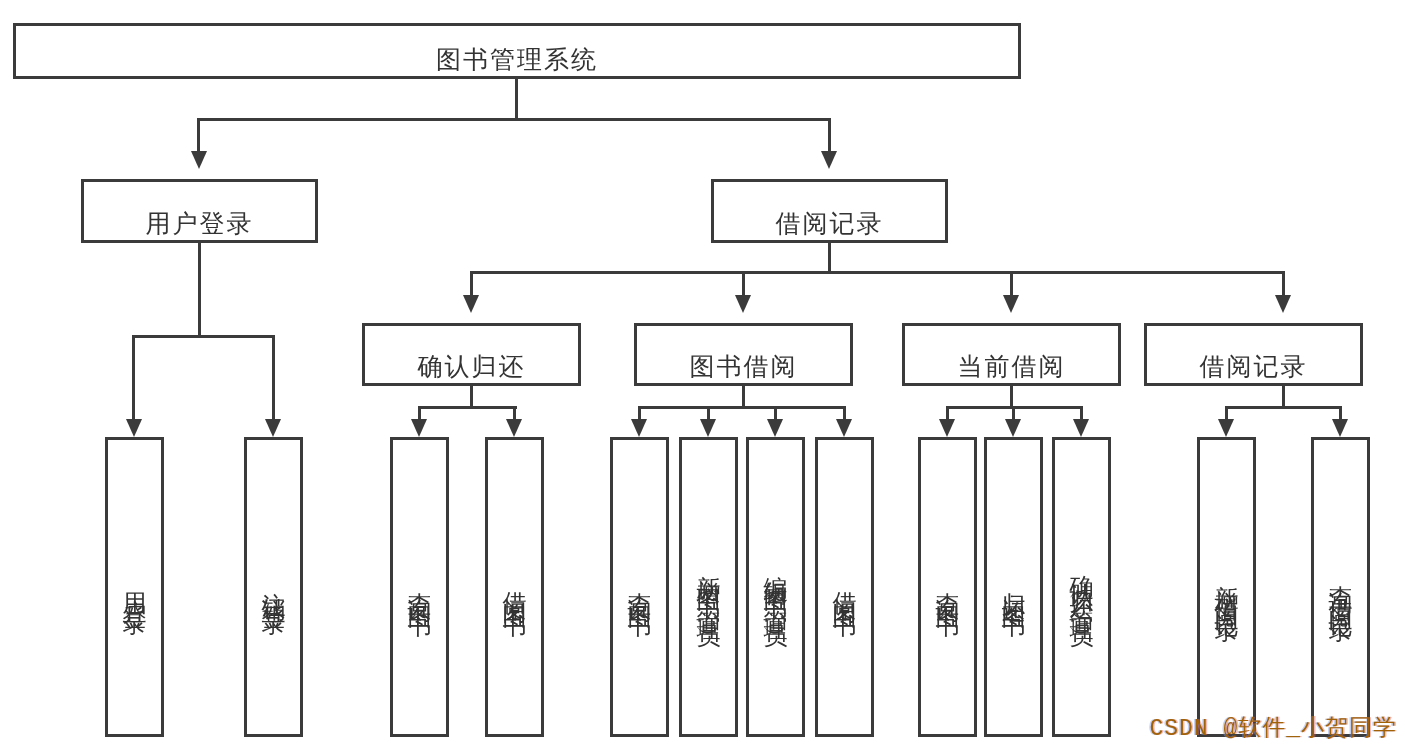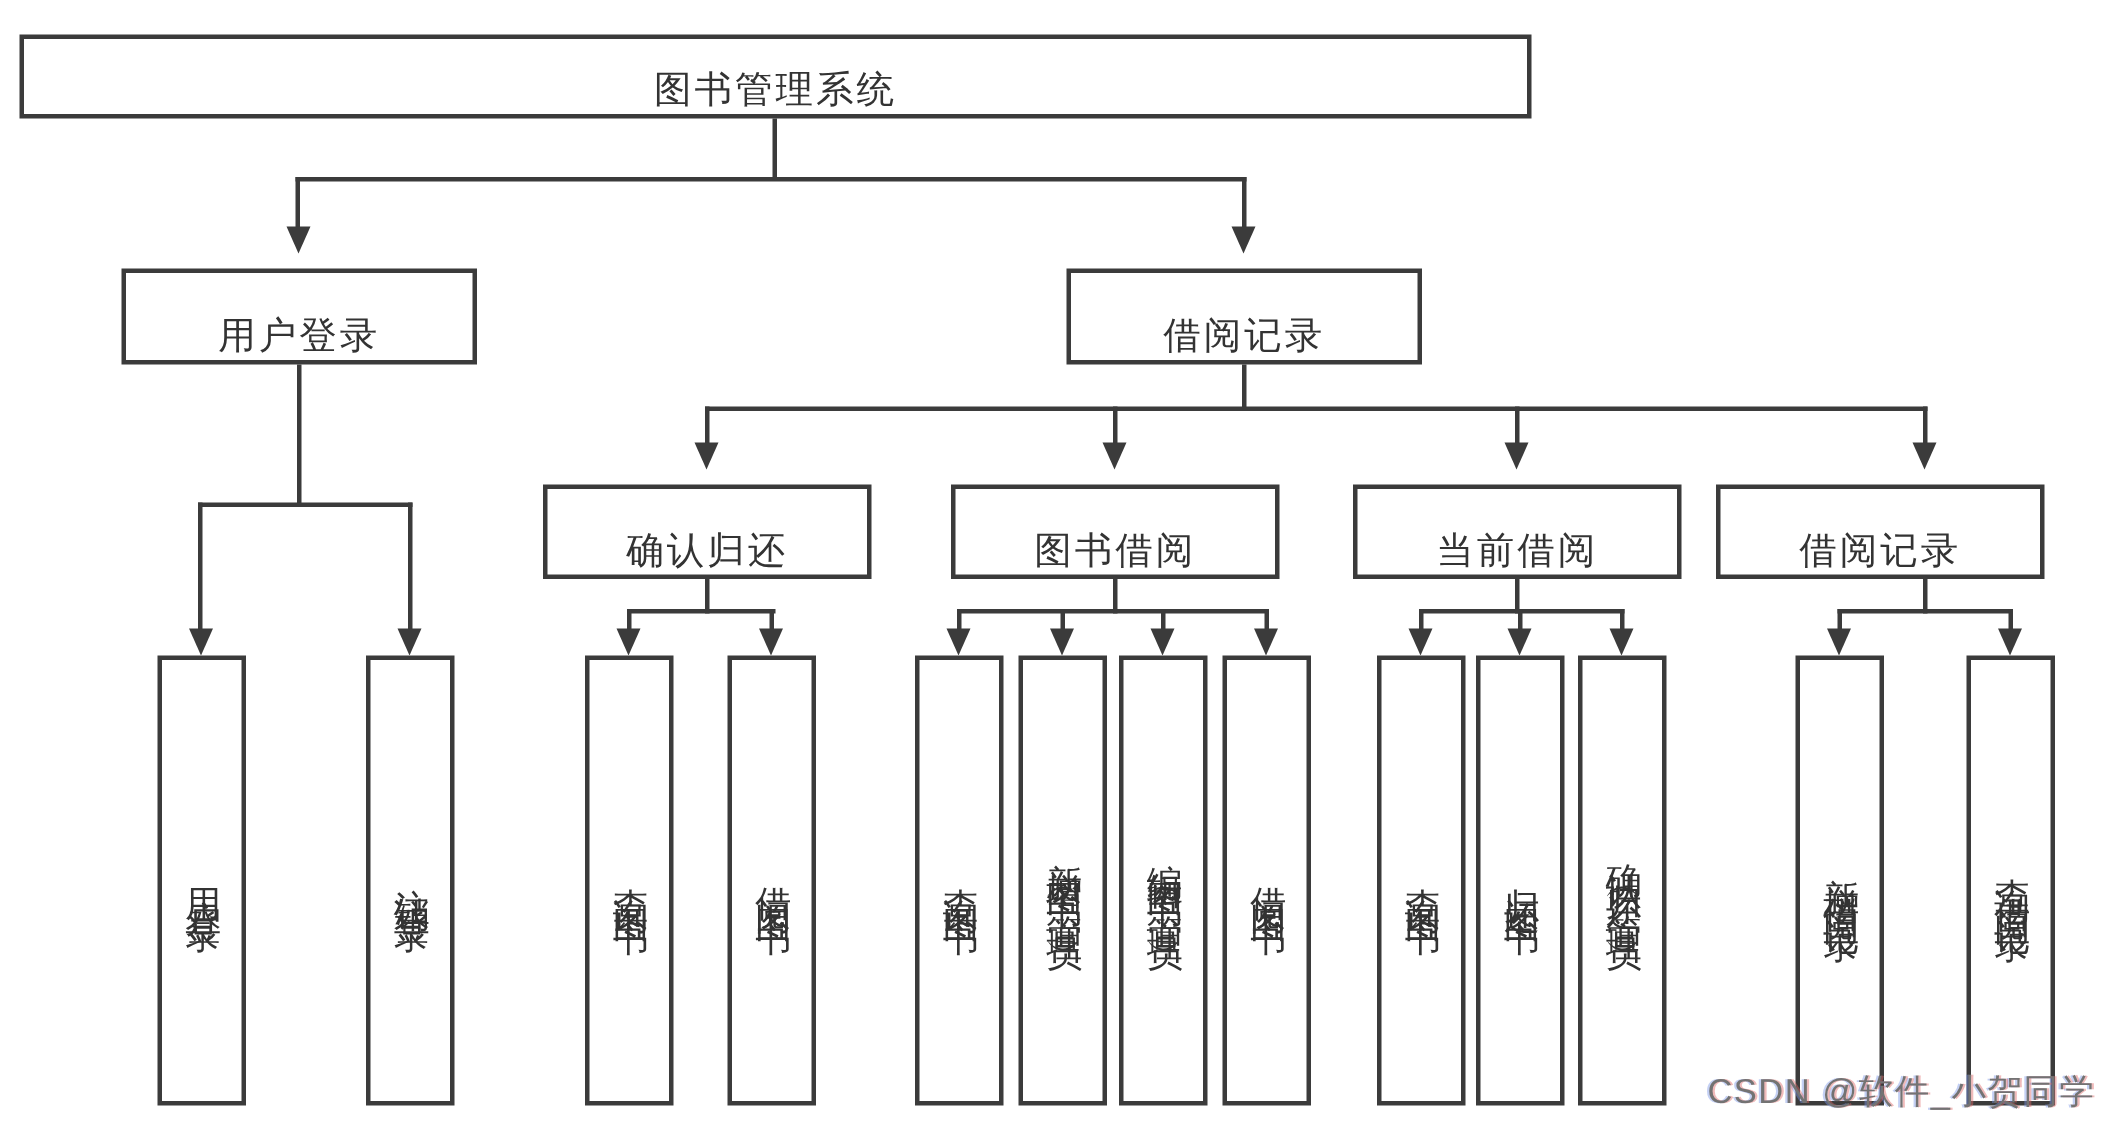--- a/index.html
+++ b/index.html
@@ -52,25 +52,26 @@
     position:absolute;width:0;height:0;
     border-left:8px solid transparent;
     border-right:8px solid transparent;
     border-top:18px solid #3b3b3b;
     z-index:1;
   }
   .watermark{
     position:absolute;
     right:8px;bottom:4px;
     font-size:23px;
-    color:#737373;
+    color:#a16207;
     letter-spacing:1px;
     text-shadow:1.5px 0 0 rgba(221,105,105,0.45), -1.5px 0 0 rgba(125,150,230,0.45);
     z-index:5;
     white-space:nowrap;
+    font-family:Liberation Mono, monospace;
   }
 </style>
 </head>
 <body>
 
 <div class="stage">
 
   <div class="hbox" style="left:13px;top:13px;width:1008px;height:56px">
     <span>图书管理系统</span>
   </div>

